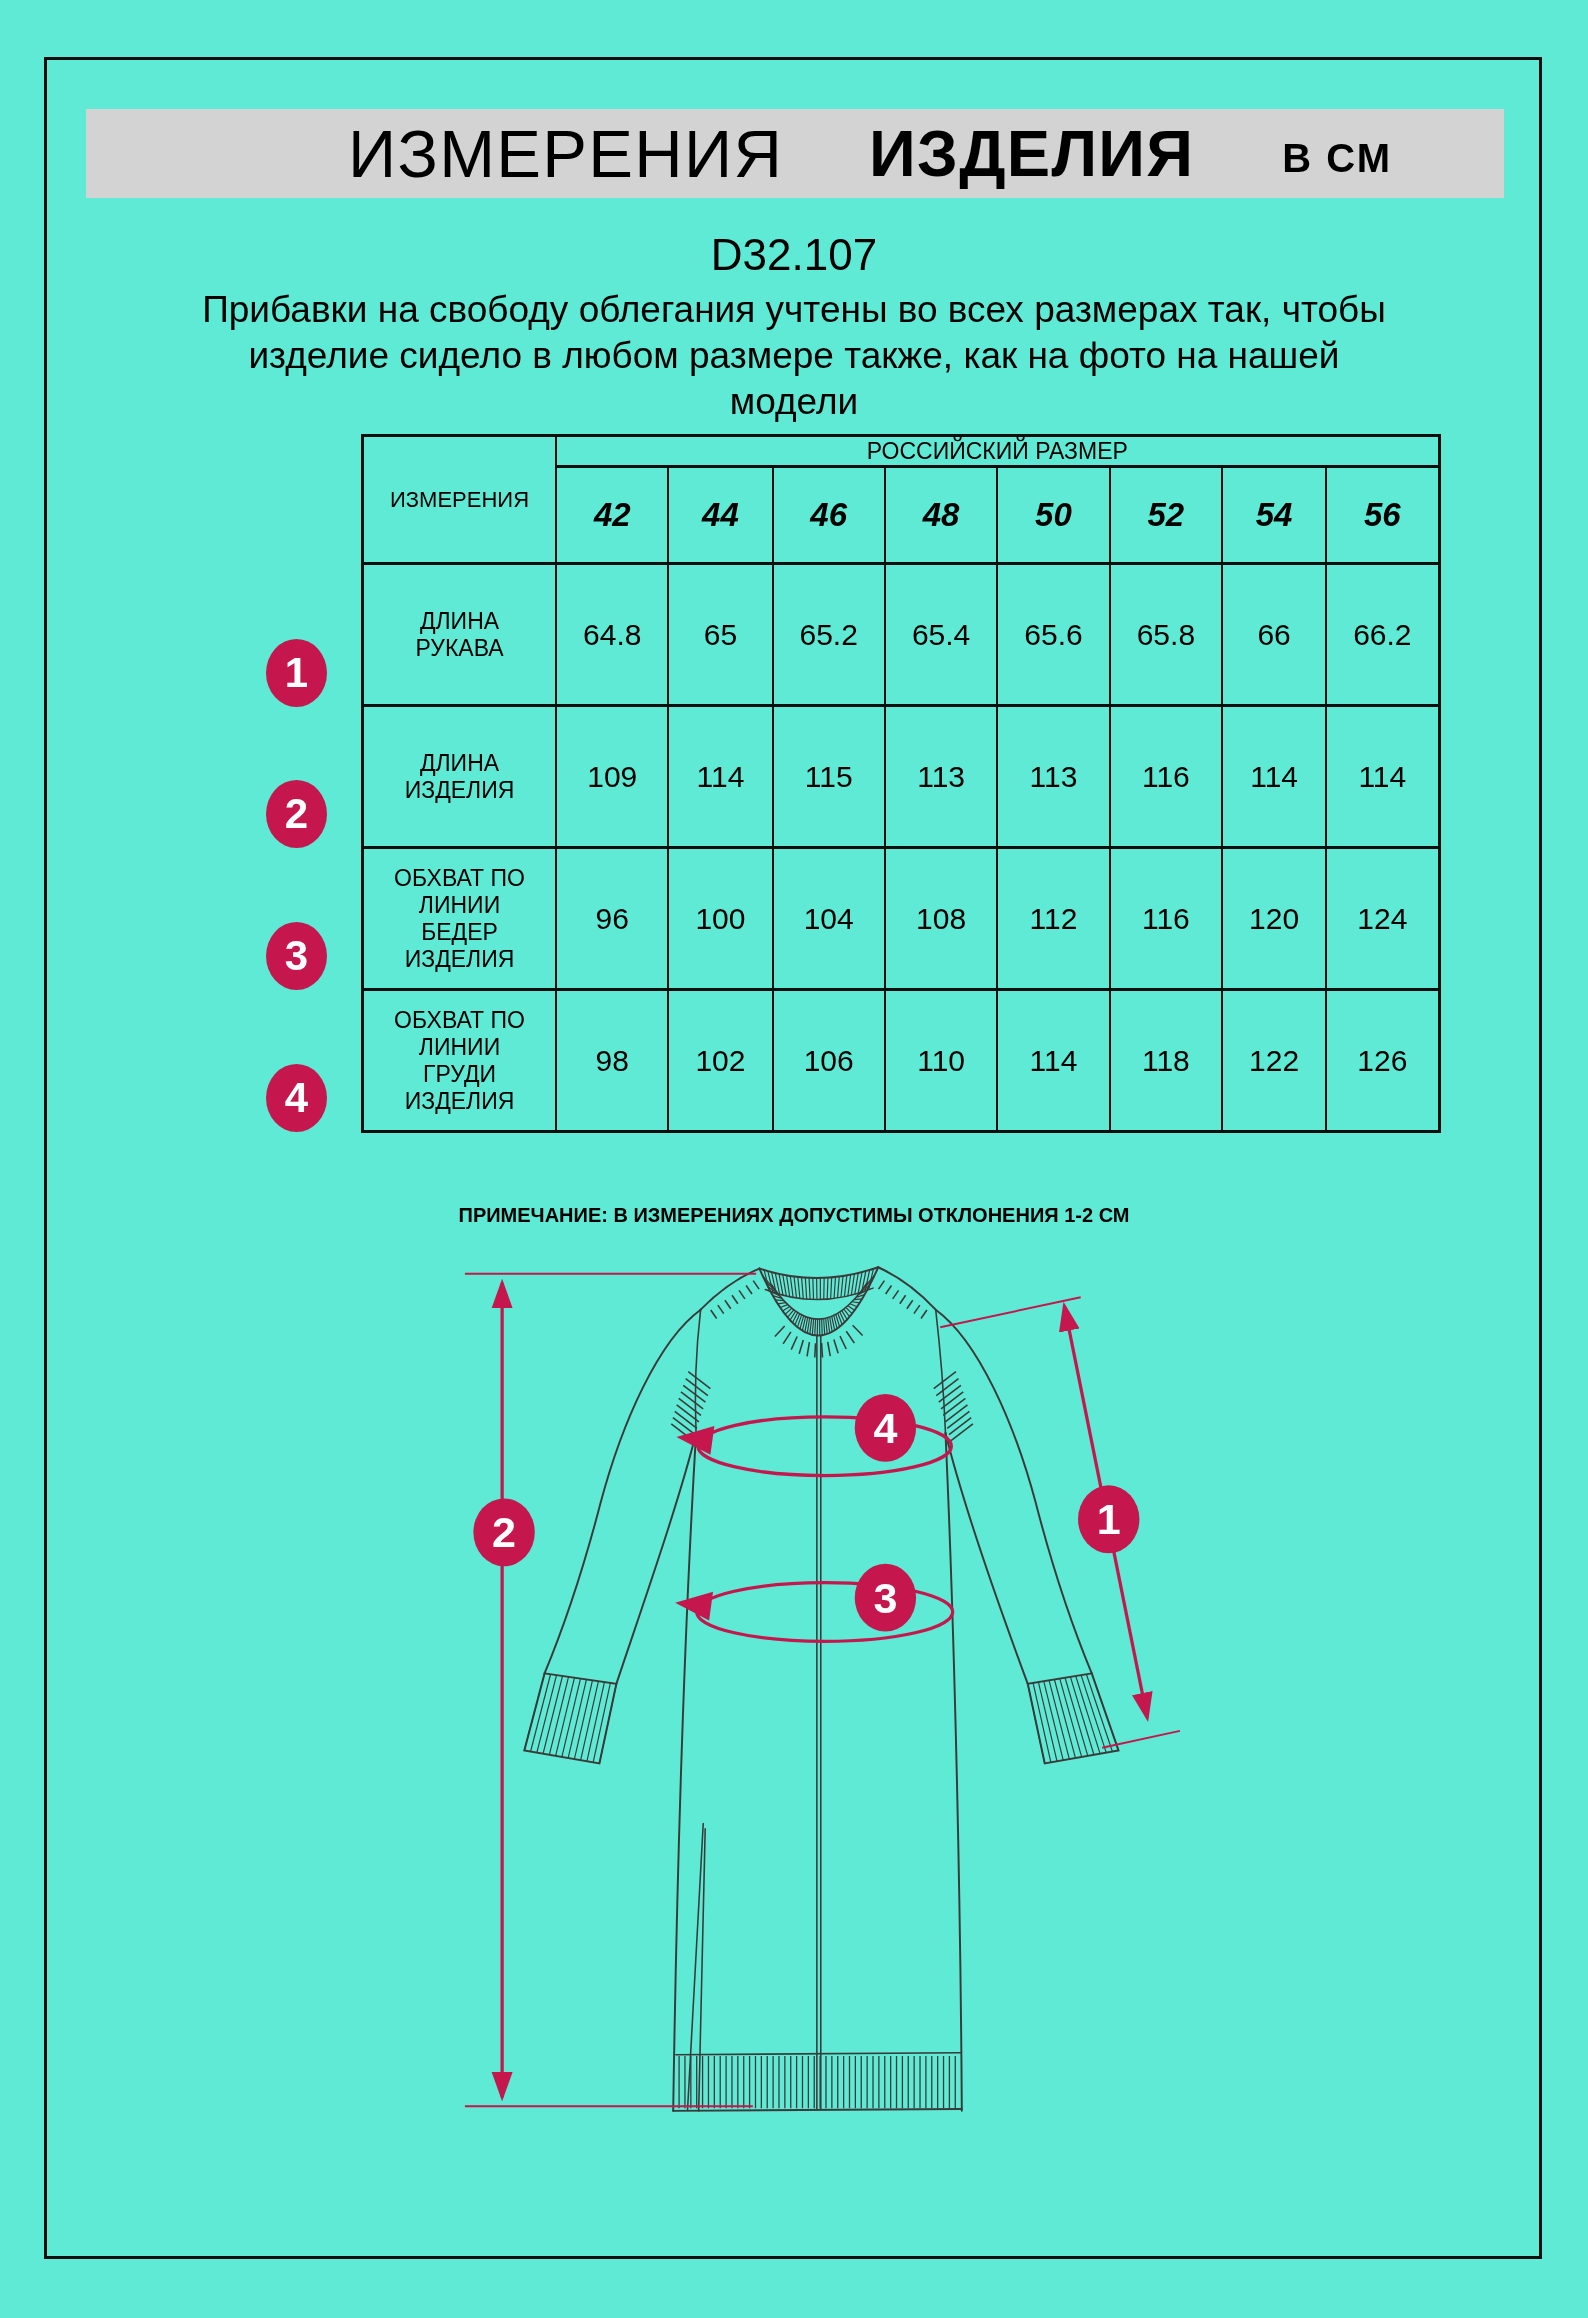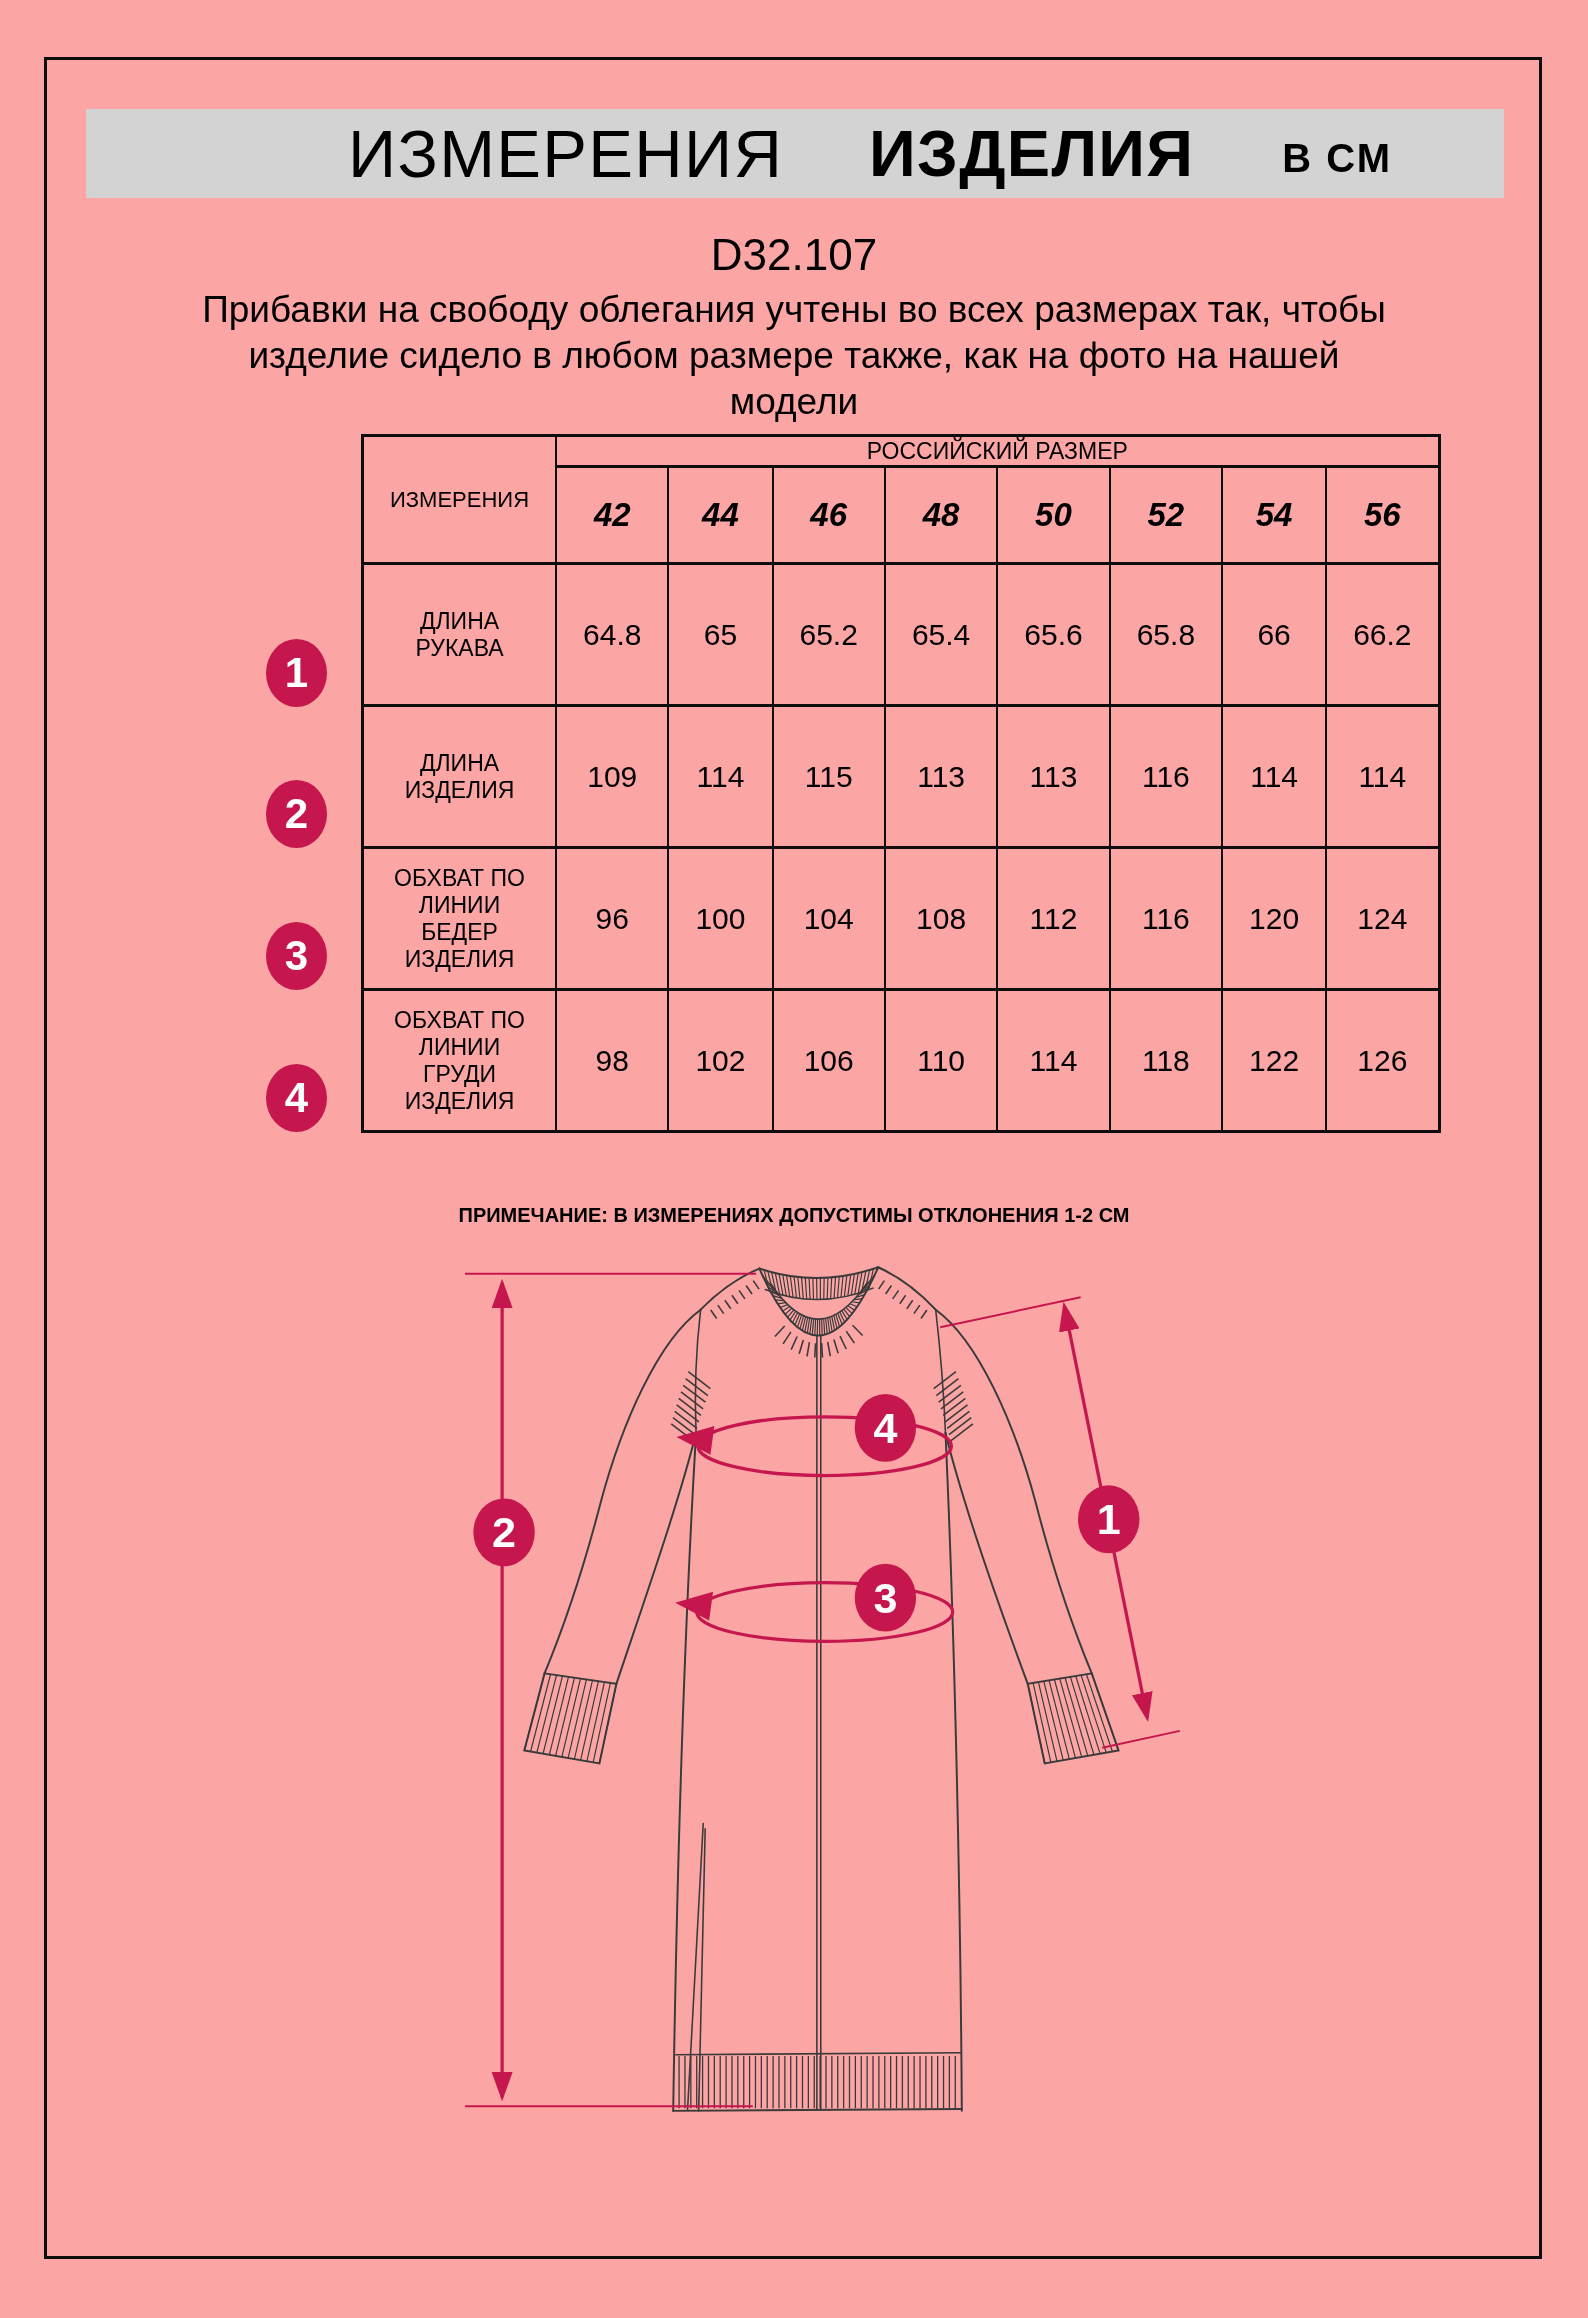--- a/index.html
+++ b/index.html
@@ -3,21 +3,21 @@
 <meta charset="utf-8">
 <style>
   :root{
     --accent:#C5174D;
     --band:#D3D3D3;
     --sketch:#3A3A3A;
     --line:#0E0E0E;
   }
   html,body{margin:0;padding:0;background:#fff;}
   .page{
-    position:relative;width:1588px;height:2319px;background:#fca5a5;overflow:hidden;
+    position:relative;width:1588px;height:2319px;background:#5eead4;overflow:hidden;
     font-family:"Liberation Sans","DejaVu Sans",sans-serif;color:#000;
   }
   .frame{position:absolute;left:44px;top:57px;width:1492px;height:2196px;border:3.9px solid var(--line);}
   .band{
     position:absolute;left:86px;top:109px;width:1418px;height:89px;background:var(--band);
     display:flex;align-items:center;justify-content:center;padding-left:150px;box-sizing:border-box;
   }
   .title-main{font-size:67px;font-weight:400;letter-spacing:1.3px;}
   .title-secondary{font-size:65px;font-weight:700;margin-left:86px;letter-spacing:1.3px;}
   .title-unit{font-size:40px;font-weight:700;margin-left:88px;margin-top:9.1px;letter-spacing:2px;}

